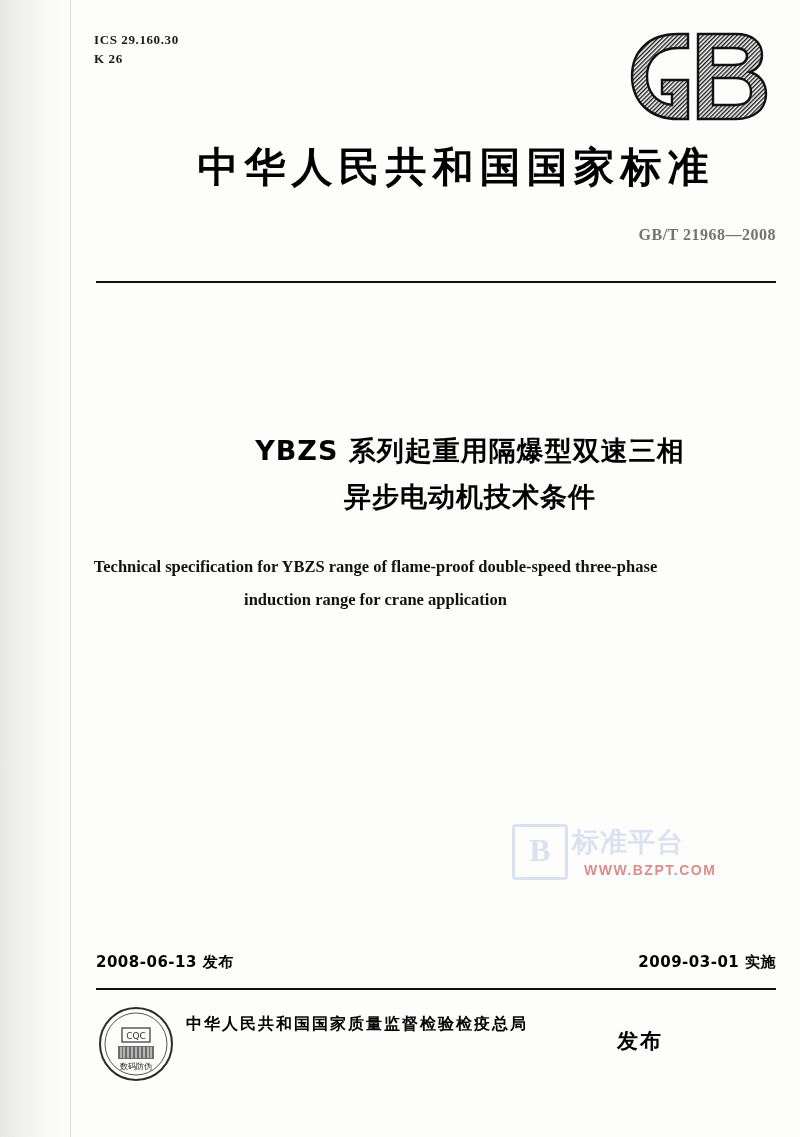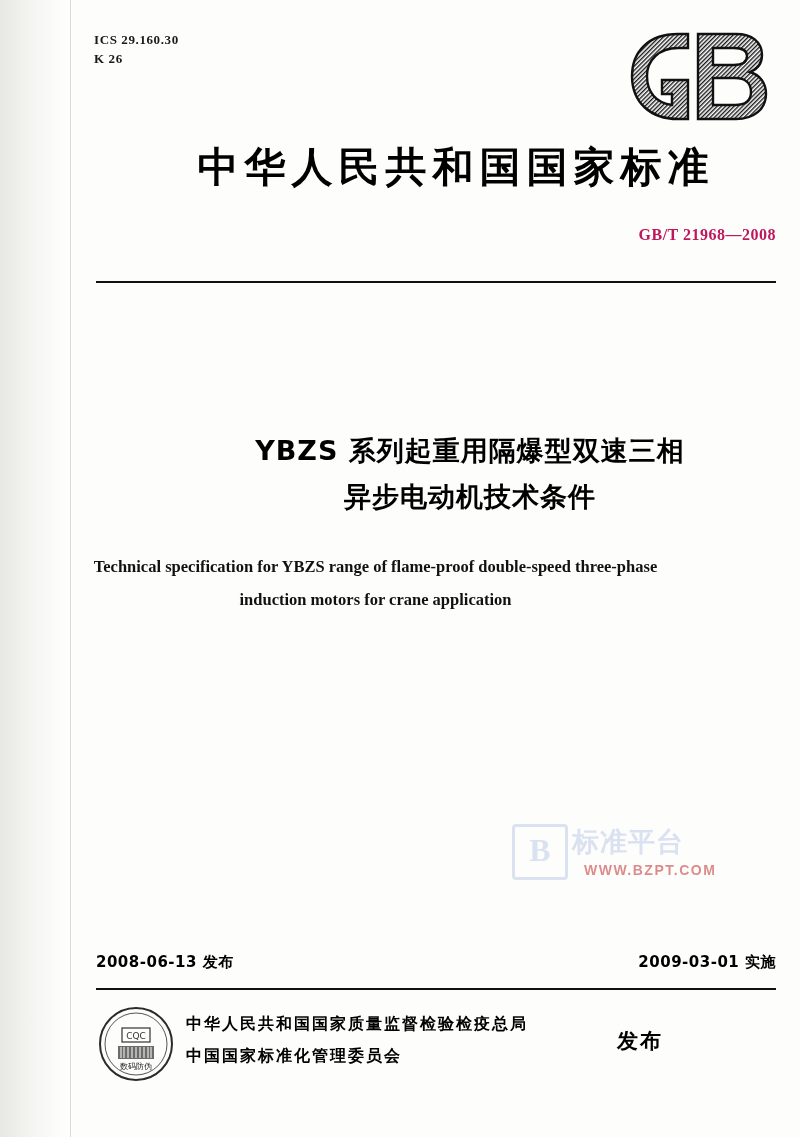--- a/index.html
+++ b/index.html
@@ -69,21 +69,21 @@
     margin-left: 20px;
   }
   .std-no {
     position: absolute;
     right: 24px;
     top: 226px;
     font-family: "Liberation Serif", serif;
     font-weight: bold;
     font-size: 16px;
     letter-spacing: 0.5px;
-    color: #be185d;
+    color: #737373;
   }
   .rule {
     position: absolute;
     left: 24px;
     top: 281px;
     width: 680px;
     height: 2px;
     background: #111;
   }
 
@@ -256,21 +256,21 @@
 
     <div class="rule"></div>
 
     <div class="doc-title-cn">
       <div>YBZS 系列起重用隔爆型双速三相</div>
       <div>异步电动机技术条件</div>
     </div>
 
     <div class="doc-title-en">
       <div>Technical specification for YBZS range of flame-proof double-speed three-phase</div>
-      <div>induction motors for crane application</div>
+      <div>induction range for crane application</div>
     </div>
 
     <div class="watermark">
       <div class="wm-badge">B</div>
       <div class="wm-text">标准平台</div>
       <div class="wm-url">WWW.BZPT.COM</div>
     </div>
 
     <div class="date-left">2008-06-13 发布</div>
     <div class="date-right">2009-03-01 实施</div>
@@ -293,18 +293,17 @@
           <line x1="46" y1="41" x2="46" y2="52"></line>
           <line x1="50" y1="41" x2="50" y2="52"></line>
           <line x1="53" y1="41" x2="53" y2="52"></line>
         </g>
         <text x="38" y="63" font-family="DejaVu Sans, sans-serif" font-size="8" fill="#222" text-anchor="middle">数码防伪</text>
       </svg>
     </div>
 
     <div class="issuer">
       <div>中华人民共和国国家质量监督检验检疫总局</div>
-      <div>中国国家标准化管理委员会</div>
     </div>
     <div class="issue-word">发布</div>
 
   </div>
 </div>
 
 </body></html>

